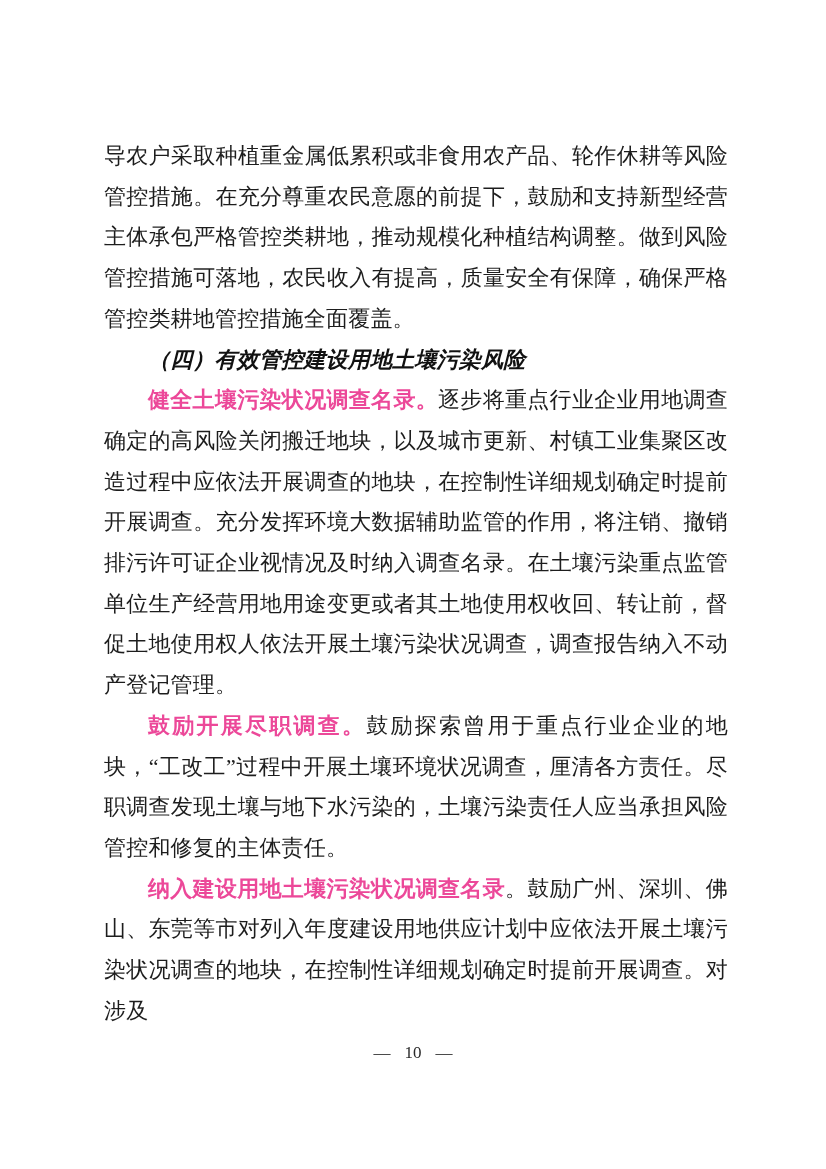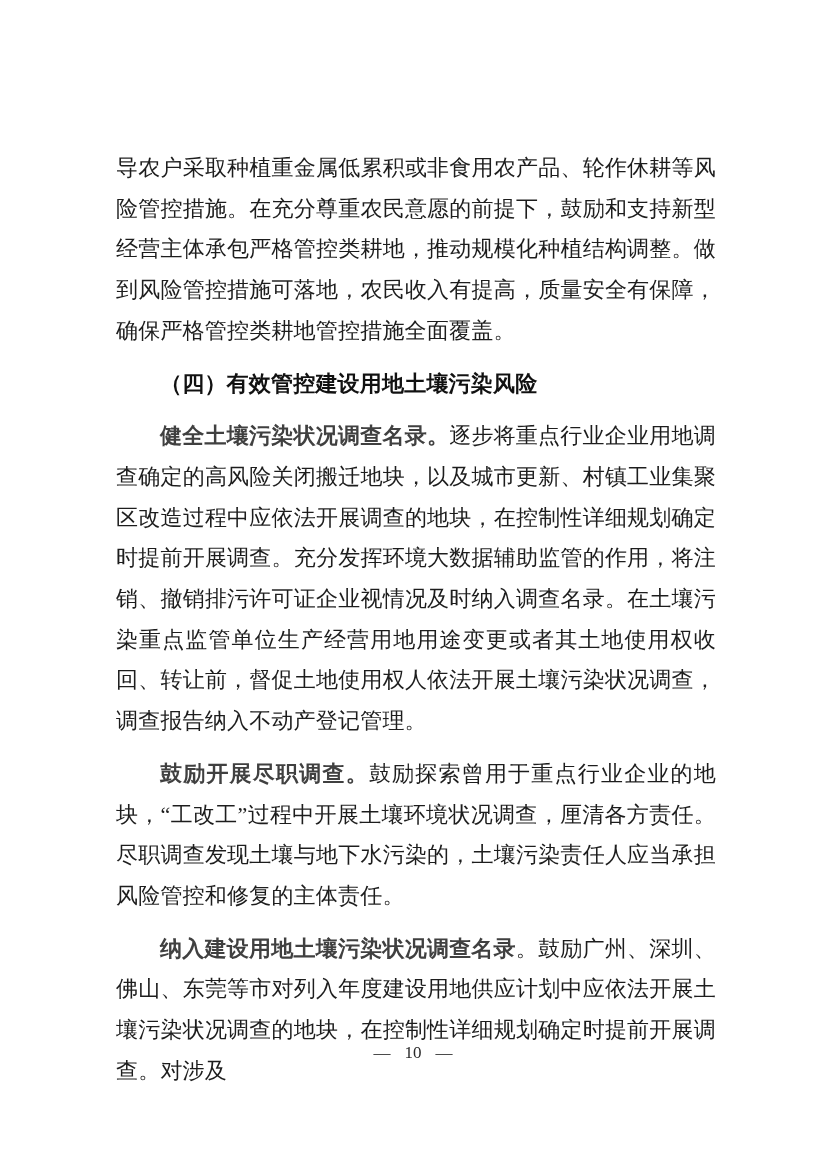--- a/index.html
+++ b/index.html
@@ -21,33 +21,34 @@
     top: 136px;
     width: 624px;
     font-size: 22px;
     line-height: 40.7px;
     color: #1d1d1d;
     text-align: justify;
     text-justify: inter-ideograph;
     letter-spacing: 0.2px;
   }
   .doc p {
-    margin: 12px;
+    margin: 0;
     padding: 0;
   }
   .indent {
     text-indent: 2em;
   }
   .heading {
     font-weight: 700;
     color: #111111;
+    font-style: italic;
   }
   .lead {
     font-weight: 700;
-    color: #404040;
+    color: #ec4899;
   }
   .footer {
     position: absolute;
     left: 0;
     top: 1041px;
     width: 100%;
     text-align: center;
     font-size: 17px;
     color: #2a2a2a;
     line-height: 24px;

